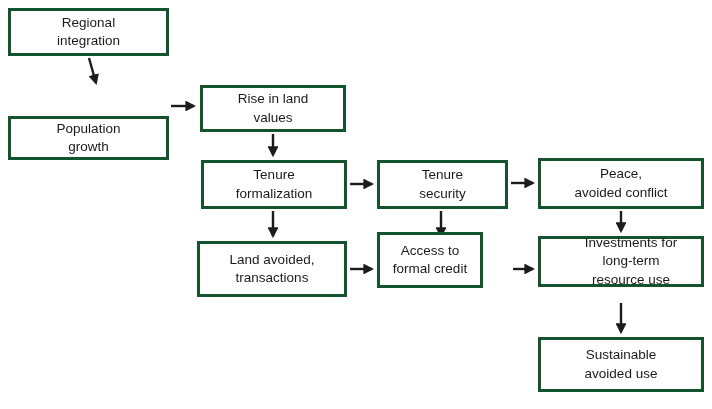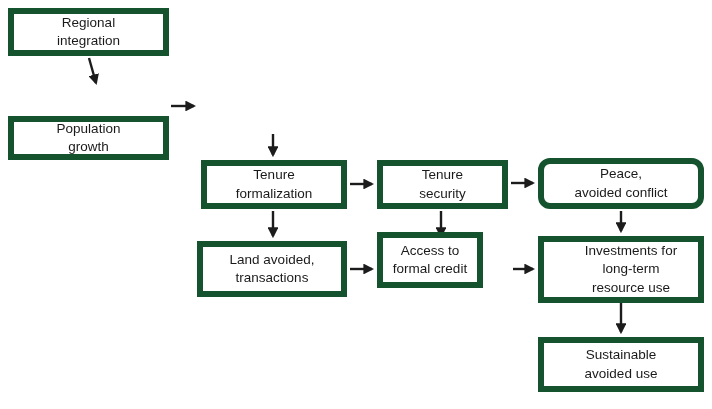--- a/index.html
+++ b/index.html
@@ -6,21 +6,21 @@
   html, body { margin: 0; padding: 0; background: #ffffff; }
   .canvas {
     position: relative;
     width: 712px;
     height: 409px;
     background: #ffffff;
     font-family: "Liberation Sans", sans-serif;
   }
   .node {
     position: absolute;
-    border: 6px solid #14532d;
+    border: 3px solid #14532d;
     background: #ffffff;
     display: flex;
     align-items: center;
     justify-content: center;
   }
   .node .label {
     white-space: pre-line;
     text-align: center;
     font-size: 13.5px;
     line-height: 1.35;
@@ -64,47 +64,51 @@
   <div class="node" style="left:8px; top:8px; width:161px; height:48px;">
     <span class="label">Regional
 integration</span>
   </div>
 
   <div class="node" style="left:8px; top:87px; width:161px; height:44px;margin-top:29px;">
     <span class="label">Population
 growth</span>
   </div>
 
+  <div class="node" style="left:200px; top:85px; width:146px; height:47px;">
+    <span class="label">Rise in land
+values</span>
+  </div>
 
   <div class="node" style="left:201px; top:160px; width:146px; height:49px;">
     <span class="label">Tenure
 formalization</span>
   </div>
 
   <div class="node" style="left:377px; top:160px; width:131px; height:49px;">
     <span class="label">Tenure
 security</span>
   </div>
 
-  <div class="node" style="left:538px; top:158px; width:166px; height:51px;border-radius:12px;">
+  <div class="node" style="left:538px; top:158px; width:166px; height:51px;">
     <span class="label">Peace,
 avoided conflict</span>
   </div>
 
   <div class="node" style="left:197px; top:241px; width:150px; height:56px;">
     <span class="label">Land avoided,
 transactions</span>
   </div>
 
   <div class="node" style="left:377px; top:232px; width:106px; height:56px;">
     <span class="label">Access to
 formal credit</span>
   </div>
 
-  <div class="node" style="left:538px; top:236px; width:166px; height:67px;padding-left:20px;">
+  <div class="node" style="left:538px; top:236px; width:166px; height:51px;padding-left:20px;">
     <span class="label">Investments for
 long-term
 resource use</span>
   </div>
 
   <div class="node" style="left:538px; top:337px; width:166px; height:55px;">
     <span class="label">Sustainable
 avoided use</span>
   </div>
 

